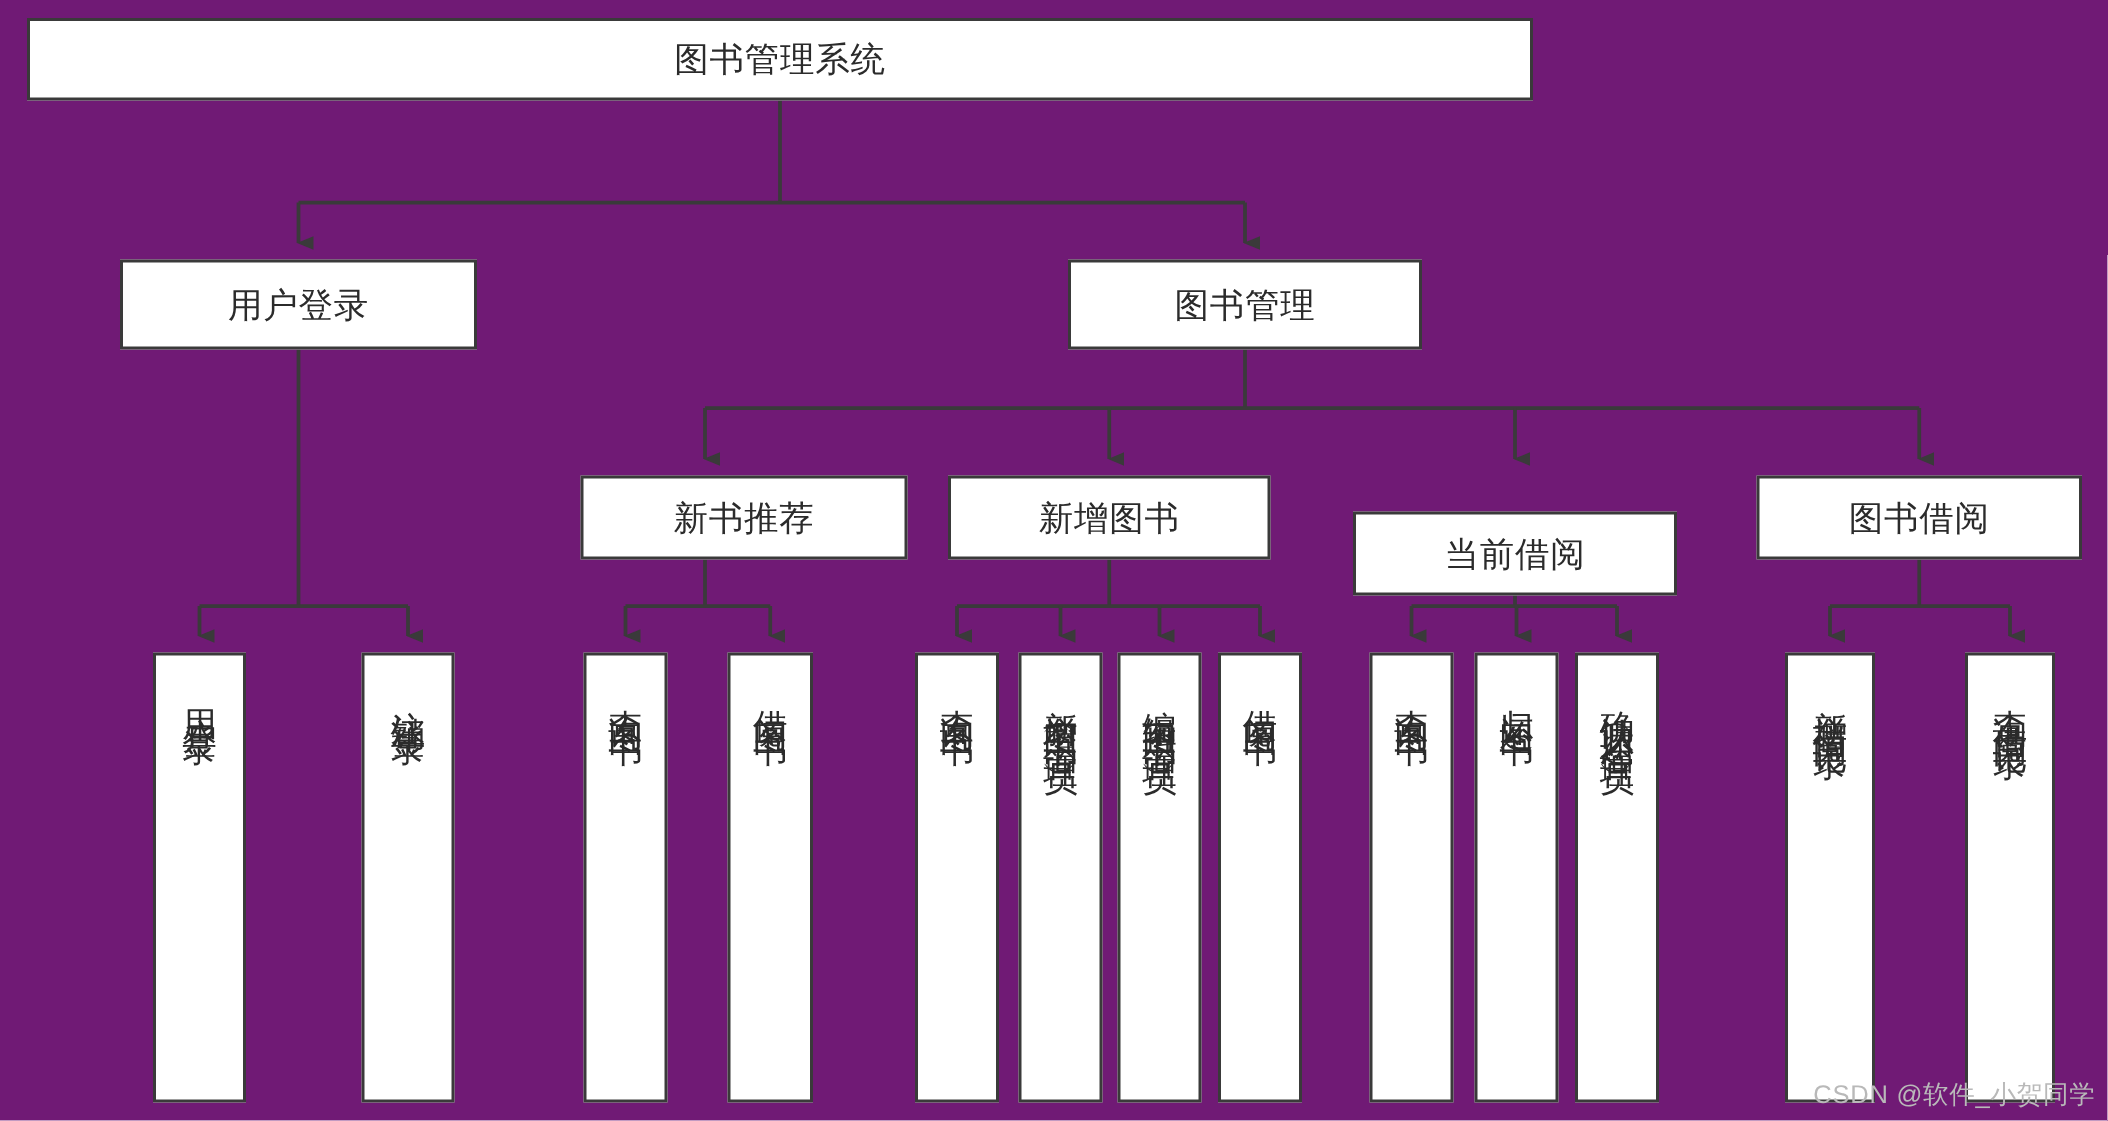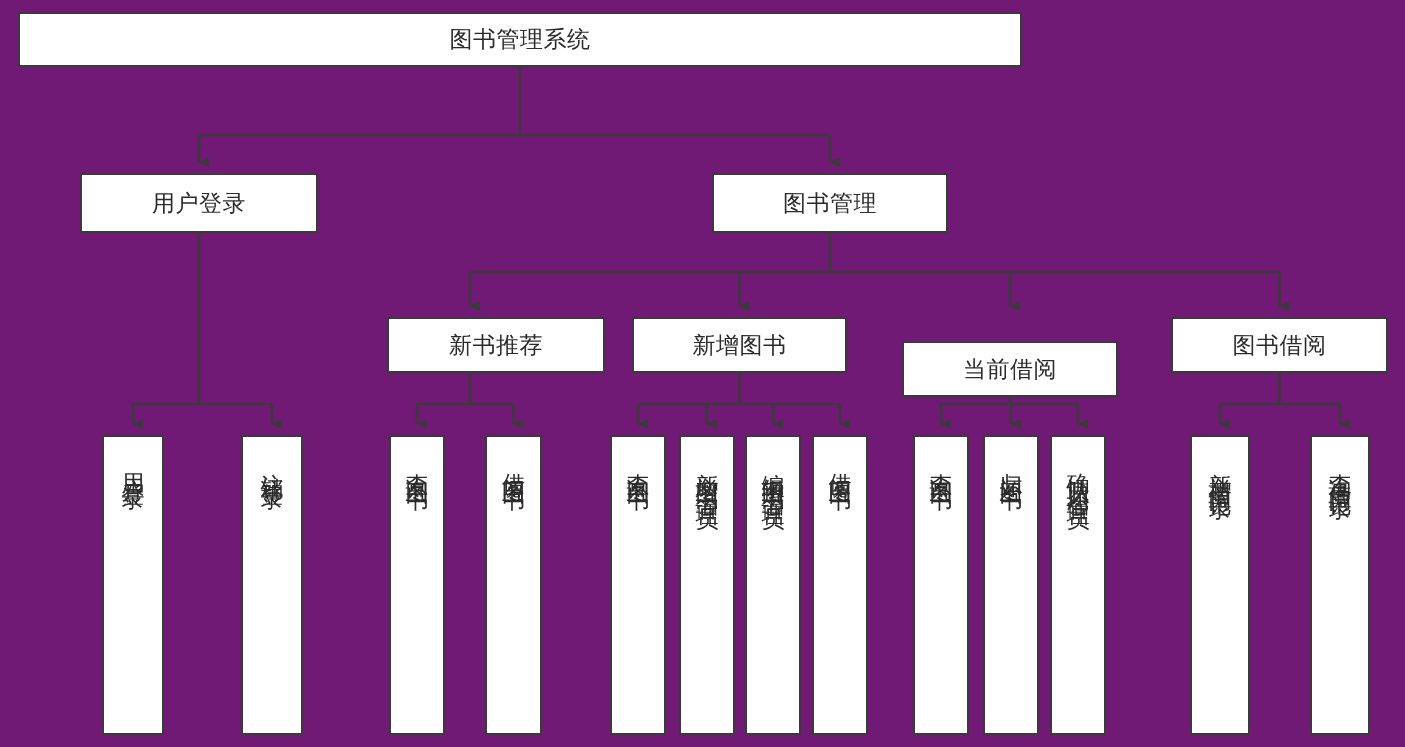--- a/index.html
+++ b/index.html
@@ -166,13 +166,14 @@
         <span class="vlabel">确认归还（管理员）</span>
       </div>
       <div class="node vert" style="left: 1190px; top: 435px; width: 60px; height: 300px;">
         <span class="vlabel">新增借阅记录</span>
       </div>
       <div class="node vert" style="left: 1310px; top: 435px; width: 60px; height: 300px;">
         <span class="vlabel">查询借阅记录</span>
       </div>
     </div>
 
+  <div class="watermark">CSDN @软件_小贺同学</div>
 </div>
 
 </body></html>

